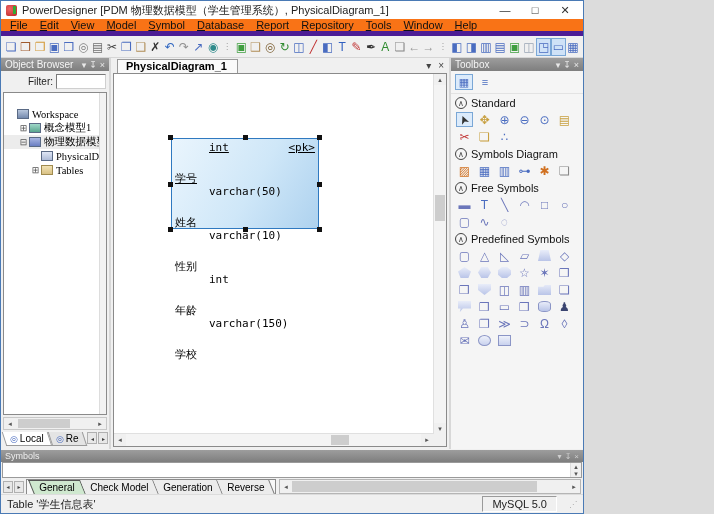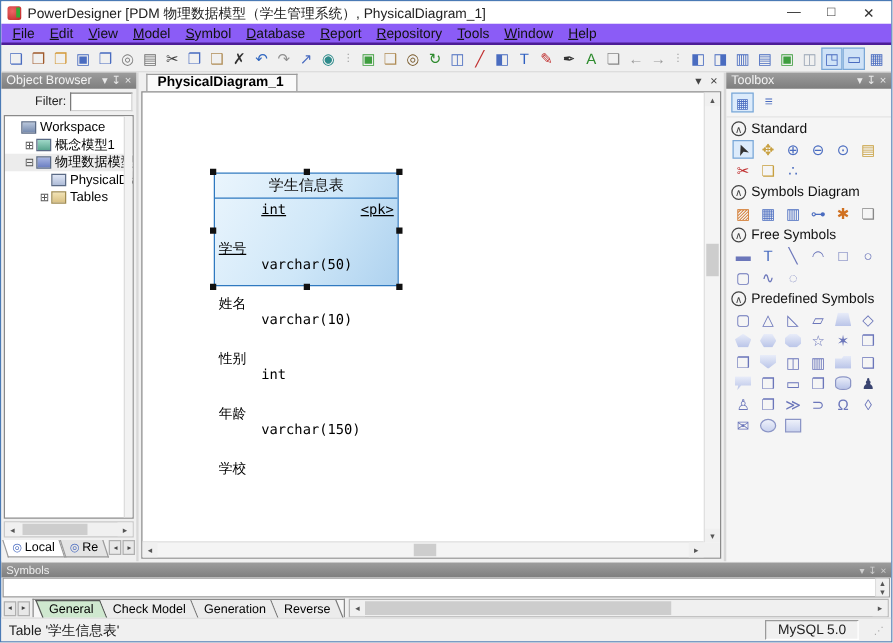--- a/index.html
+++ b/index.html
@@ -1,47 +1,47 @@
 <!DOCTYPE html>
 <html><head>
 <meta charset="utf-8">
 <style>
   * { box-sizing: border-box; margin: 0; padding: 0; }
   html,body { background:#dcdcdc; }
   body { font-family:"Liberation Sans","DejaVu Sans",sans-serif; }
-  .window{ width:714px; height:514px; border:1px solid #4a7ab5; background:#f0f0f0;
+  .window{ width:584px; height:514px; border:1px solid #4a7ab5; background:#f0f0f0;
     display:flex; flex-direction:column; overflow:hidden; position:relative; }
   
   .titlebar{ height:18px; background:#fff; display:flex; align-items:center; padding:0 5px; flex:none; }
   .appicon{ width:11px; height:11px; border-radius:2px; background:radial-gradient(circle at 35% 35%,#e66,#b22); margin-right:5px; flex:none; position:relative;}
   .appicon:after{content:""; position:absolute; right:1px; top:1px; width:3px; height:8px; background:#3a3;}
   .title-text{ font-size:11px; color:#222; white-space:nowrap; overflow:hidden; }
   .wctrls{ margin-left:auto; display:flex; gap:4px; }
   .wctrl{ width:26px; text-align:center; font-size:11px; color:#333; }
   
-  .menubar{ height:17px; display:flex; align-items:center; background:#8b5cf6; padding-left:3px; flex:none; border-bottom:2px solid #4c1d95;}
+  .menubar{ height:17px; display:flex; align-items:center; background:#f97316; padding-left:3px; flex:none; border-bottom:5px solid #4c1d95;}
   .menu-item{ font-size:11px; padding:1px 6px; color:#111; }
   .ul{ text-decoration:underline; }
   
   .toolbar{ height:22px; display:flex; align-items:center; padding:0 3px; flex:none; border-bottom:1px solid #d6d6d6; }
   .tbi{ width:18px; height:18px; display:flex; align-items:center; justify-content:center; font-size:12px; line-height:1; }
   .tbi.pressed{ background:#cfe2f7; border:1px solid #7aa7d6; }
   .tb-sep{ color:#9a9a9a; font-size:8px; padding:0 3px; }
   
   .main{ flex:1; display:flex; min-height:0;justify-content:flex-end; }
   .panel-hd{ height:13px; background:linear-gradient(#9d9d9d,#7e7e7e); color:#f4f4f4; font-size:10px;
     display:flex; align-items:center; padding:0 4px; flex:none; }
   .panel-hd .hd-icons{ margin-left:auto; display:flex; gap:3px; font-size:9px; color:#e8e8e8; }
   
   .left{ width:110px; flex:none; display:flex; flex-direction:column; background:#f0f0f0; border-right:2px solid #d8d8d8; }
   .filter-row{ display:flex; align-items:center; gap:3px; padding:3px 3px 2px 3px; flex:none; }
   .filter-label{ font-size:10px; color:#222;margin-left:24px; }
   .filter-input{ flex:1; height:15px; background:#fff; border:1px solid; border-color:#7a7a7a #cfcfcf #cfcfcf #7a7a7a; font-size:10px; padding:0 2px; min-width:0;}
   .tree-wrap{ flex:1; margin:1px 2px 0 2px; background:#fff; border:1px solid #8a8a8a; position:relative; overflow:hidden; }
-  .tree{ padding-top:2px; }
+  .tree{ padding-top:14px;font-family:Liberation Serif, serif; }
   .tree-row{ height:14px; display:flex; align-items:center; font-size:10.5px; white-space:nowrap; }
   .tree-row.hl{ background:#ececec; }
   .exp{ width:11px; text-align:center; font-size:9px; color:#555; flex:none;}
   .ti{ width:12px; height:10px; flex:none; margin-right:3px; border:1px solid #5a6a85; }
   .ti-workspace{ background:linear-gradient(#b8c6dc,#7489ad); }
   .ti-cdm{ background:linear-gradient(#9fd8c8,#5aa58f); }
   .ti-pdm{ background:linear-gradient(#a9b6e2,#6a7ec2); }
   .ti-diagram{ background:linear-gradient(#dfe6f5,#aebcd8); }
   .ti-folder{ background:linear-gradient(#f2e3b5,#d9c184); border-color:#a08b4f; }
   .tree-vscroll{ position:absolute; right:0; top:0; bottom:0; width:7px; background:#f2f2f2; border-left:1px solid #ddd;}
@@ -337,21 +337,20 @@
       <div class="doc-tabbar">
         <span class="doc-tab">PhysicalDiagram_1</span>
         <span class="doc-icons">
           <span>▾</span>
           <span>×</span>
         </span>
       </div>
       <div class="canvas-wrap">
 
         <div class="table-shape">
-          <div class="table-title">学生信息表</div>
           <div class="table-cols">
               <div class="trow pk">
                 <span class="cname">学号</span>
                 <span class="ctype">int</span>
                 <span class="cpk">&lt;pk&gt;</span>
               </div>
               <div class="trow">
                 <span class="cname">姓名</span>
                 <span class="ctype">varchar(50)</span>
               </div>

